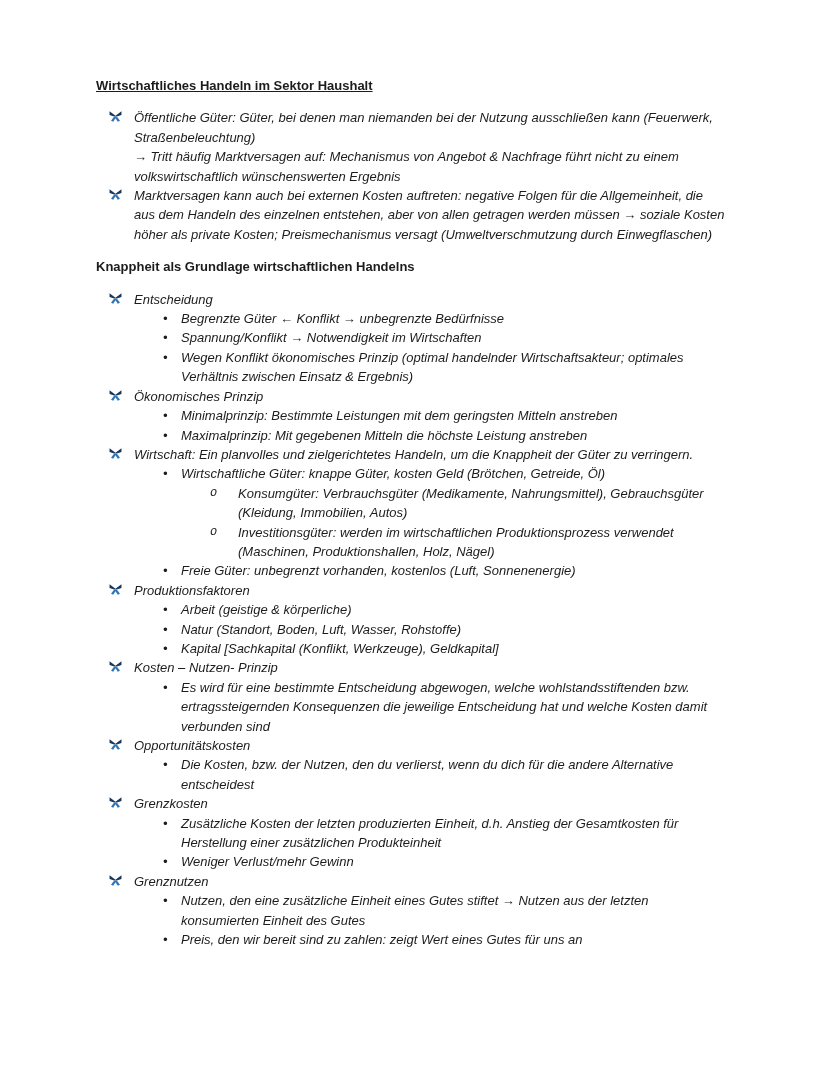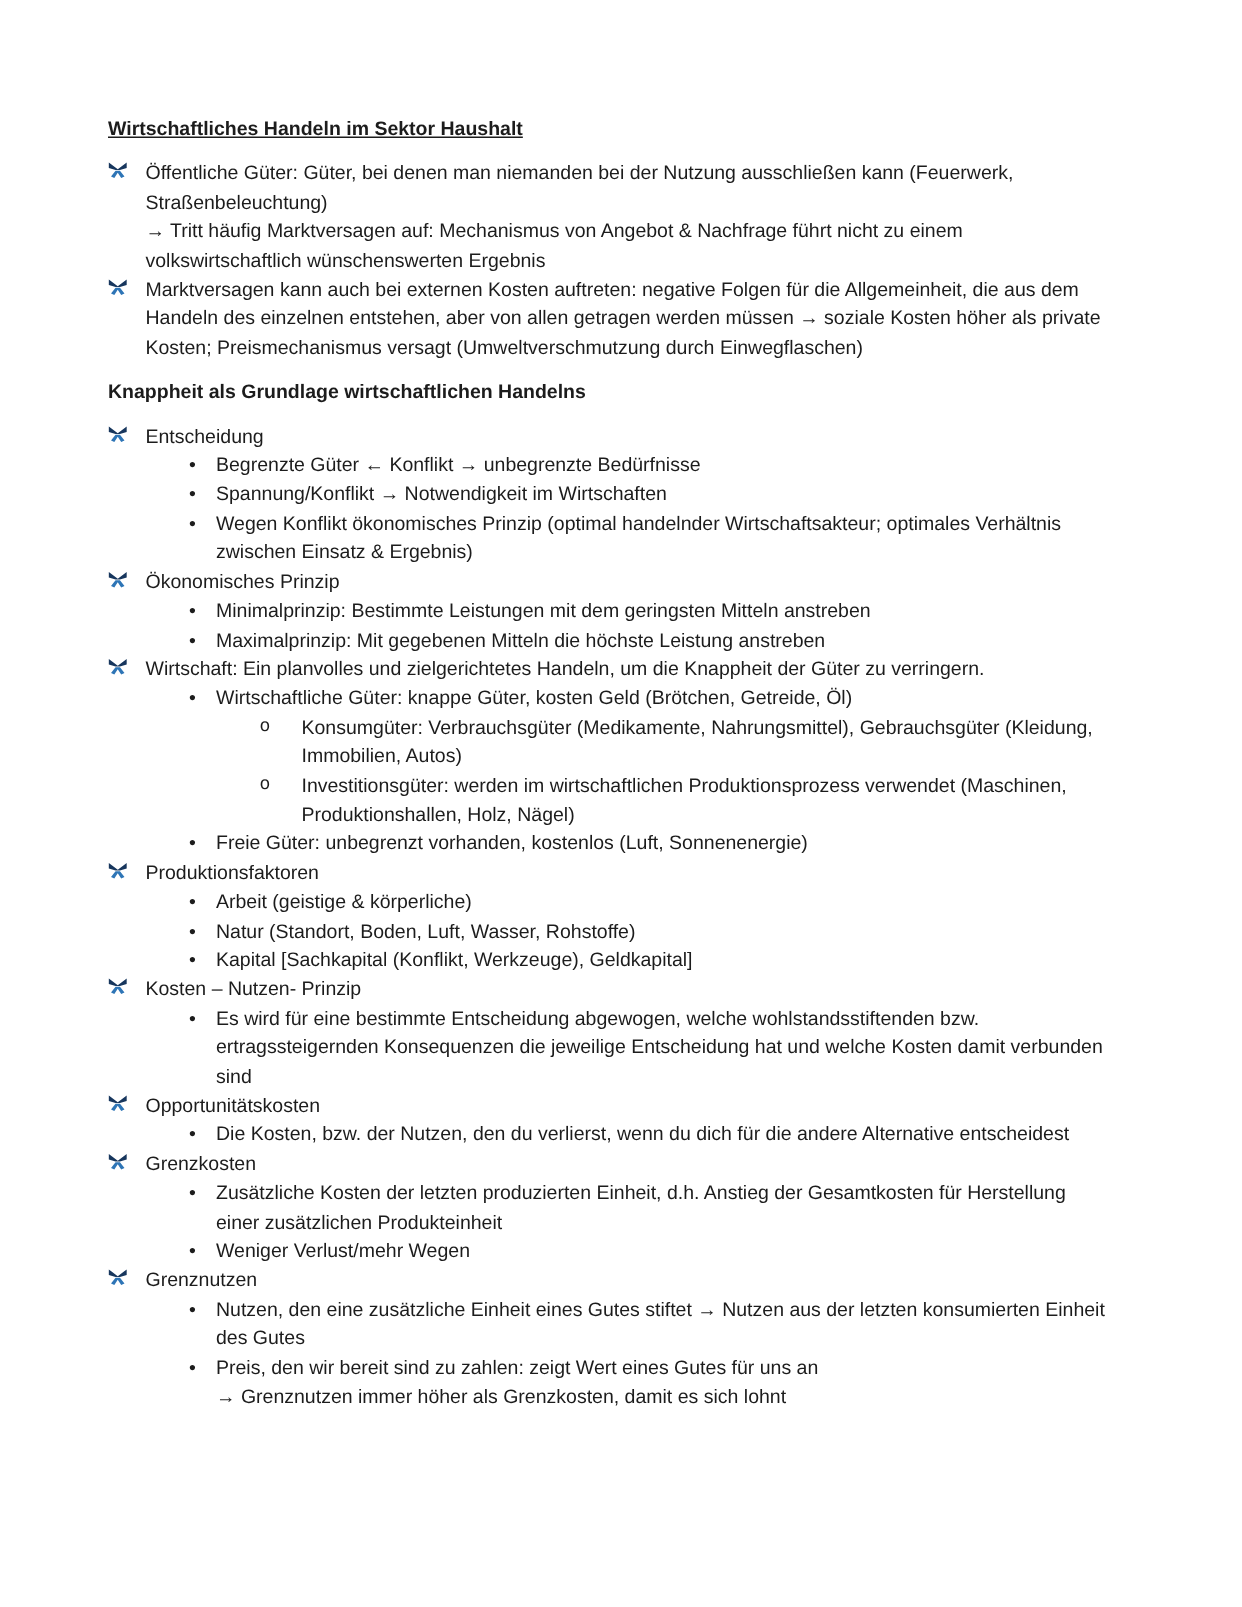--- a/index.html
+++ b/index.html
@@ -2,39 +2,39 @@
 <html><head>
 <meta charset="utf-8">
 <style>
   html, body { margin: 0; padding: 0; background: #ffffff; }
   .page {
     position: relative;
     width: 828px;
     height: 953px;
     background: #ffffff;
     box-sizing: border-box;
-    padding: 76px 88px 40px 72px;
+    padding: 76px 88px 40px 96px;
     overflow: hidden;
     font-family: "Liberation Sans", sans-serif;
     font-size: 13px;
     line-height: 19.4px;
     color: #1c1c1c;
   }
   .doc-title {
     font-size: 13px;
     font-weight: bold;
     text-decoration: underline;
     margin: 0 0 10px 0;
   }
   .section-heading {
     font-size: 13px;
     font-weight: bold;
     margin: 10px 0 10px 0;
   }
-  .list { margin: 0; }
+  .list { margin: 13px; font-style: italic; }
   .item { display: flex; align-items: flex-start; }
   .marker { flex: 0 0 auto; color: #1c1c1c; }
   .lvl1 > .marker { width: 25px; }
   .lvl2 { padding-left: 54px; }
   .lvl2 > .marker { width: 18px; font-size: 13px; }
   .lvl3 { padding-left: 101px; }
   .lvl3 > .marker { width: 28px; font-size: 12px; font-family: "Liberation Mono", monospace; }
   .text { flex: 1 1 auto; white-space: pre-wrap; }
   .marker svg { display: inline-block; margin-top: 3px; vertical-align: top; }
 </style>
@@ -189,21 +189,21 @@
   </svg>
 </span>
           <span class="text">Grenzkosten</span>
         </div>
         <div class="item lvl2">
           <span class="marker">•</span>
           <span class="text">Zusätzliche Kosten der letzten produzierten Einheit, d.h. Anstieg der Gesamtkosten für Herstellung einer zusätzlichen Produkteinheit</span>
         </div>
         <div class="item lvl2">
           <span class="marker">•</span>
-          <span class="text">Weniger Verlust/mehr Wegen</span>
+          <span class="text">Weniger Verlust/mehr Gewinn</span>
         </div>
         <div class="item lvl1">
           <span class="marker">
   <svg width="13" height="11" viewBox="0 0 14 12" aria-hidden="true">
     <path d="M0.5,0.3 L7,5.2 L13.5,0.3 L13.5,4.3 L8.6,5.9 L5.4,5.9 L0.5,4.3 Z" fill="#17365d"></path>
     <path d="M5.4,6.3 L8.6,6.3 L11.9,10.6 L9.5,11.7 L7,7.8 L4.5,11.7 L2.1,10.6 Z" fill="#2e75b6"></path>
   </svg>
 </span>
           <span class="text">Grenznutzen</span>
         </div>

